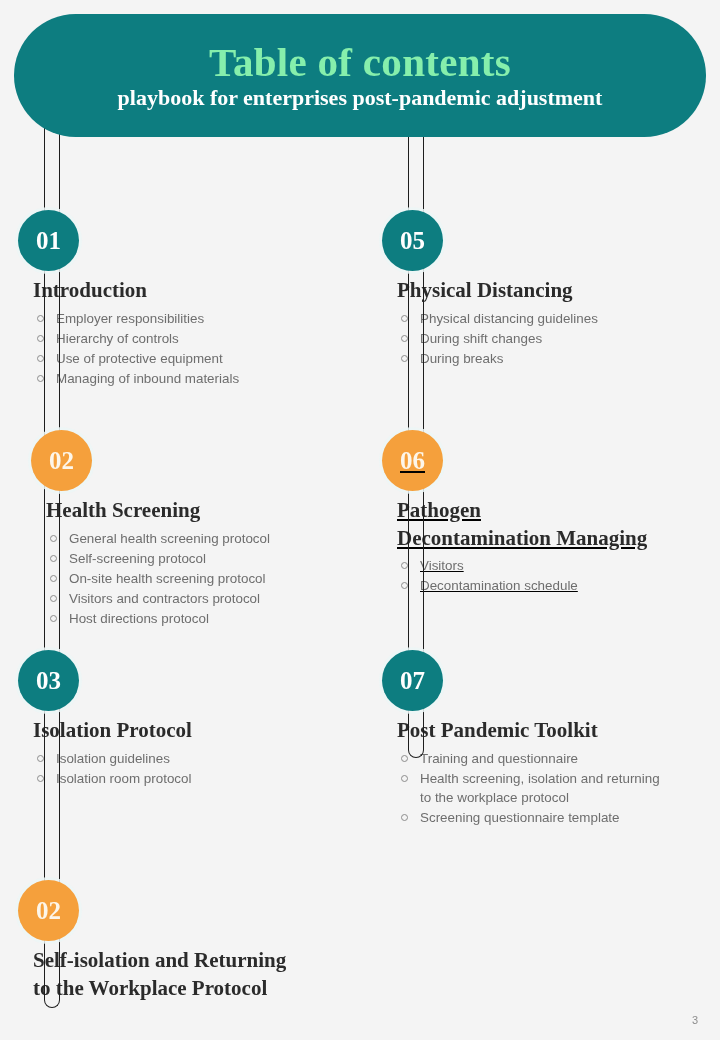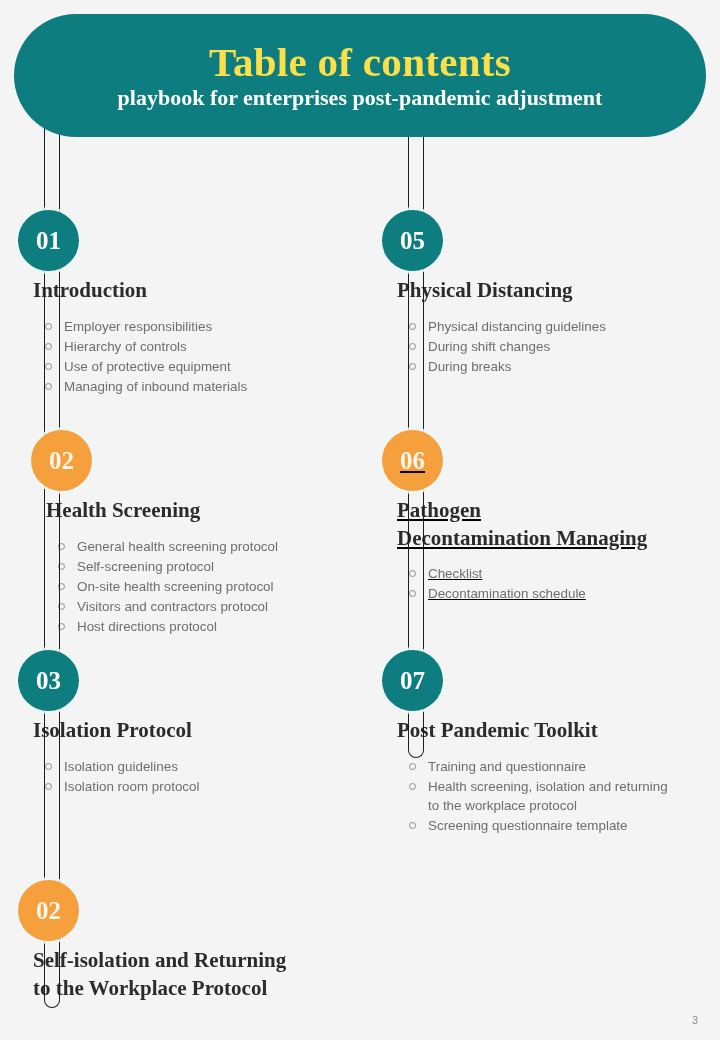--- a/index.html
+++ b/index.html
@@ -28,21 +28,21 @@
     display: flex;
     flex-direction: column;
     align-items: center;
     justify-content: center;
     z-index: 5;
   }
   .header-title {
     font-family: "Liberation Serif", serif;
     font-weight: bold;
     font-size: 41px;
-    color: #fde047;
+    color: #86efac;
     line-height: 1.05;
     letter-spacing: 0.3px;
     margin: 0 0 2px 0;
   }
   .header-sub {
     font-family: "Liberation Serif", serif;
     font-weight: bold;
     font-size: 22px;
     color: #ffffff;
     line-height: 1.1;
@@ -115,21 +115,21 @@
     font-family: "Liberation Serif", serif;
     font-weight: bold;
     font-size: 21px;
     color: #2b2b2b;
     line-height: 1.32;
     margin: 0 0 3px 0;
     white-space: pre-line;
   }
   .bullets {
     list-style: none;
-    margin: 12px;
+    margin: 4px;
     padding: 0;
   }
   .bullet {
     position: relative;
     padding-left: 19px;
     font-family: "Liberation Sans", sans-serif;
     font-size: 13.4px;
     color: #6e6e6e;
     line-height: 1.42;
     margin-bottom: 1px;
@@ -222,21 +222,21 @@
           <li class="bullet"><span class="bullet-marker"></span><span>During breaks</span></li>
         </ul>
       </div>
     </div>
     <div class="entry" style="top: 430px; left: 0px; text-decoration: underline;">
       <div class="badge orange">06</div>
       <div class="entry-body">
         <div class="entry-title">Pathogen
 Decontamination Managing</div>
         <ul class="bullets">
-          <li class="bullet"><span class="bullet-marker"></span><span>Checklist</span></li>
+          <li class="bullet"><span class="bullet-marker"></span><span>Visitors</span></li>
           <li class="bullet"><span class="bullet-marker"></span><span>Decontamination schedule</span></li>
         </ul>
       </div>
     </div>
     <div class="entry" style="top: 650px; left: 0px;">
       <div class="badge teal">07</div>
       <div class="entry-body">
         <div class="entry-title">Post Pandemic Toolkit</div>
         <ul class="bullets">
           <li class="bullet"><span class="bullet-marker"></span><span>Training and questionnaire</span></li>

